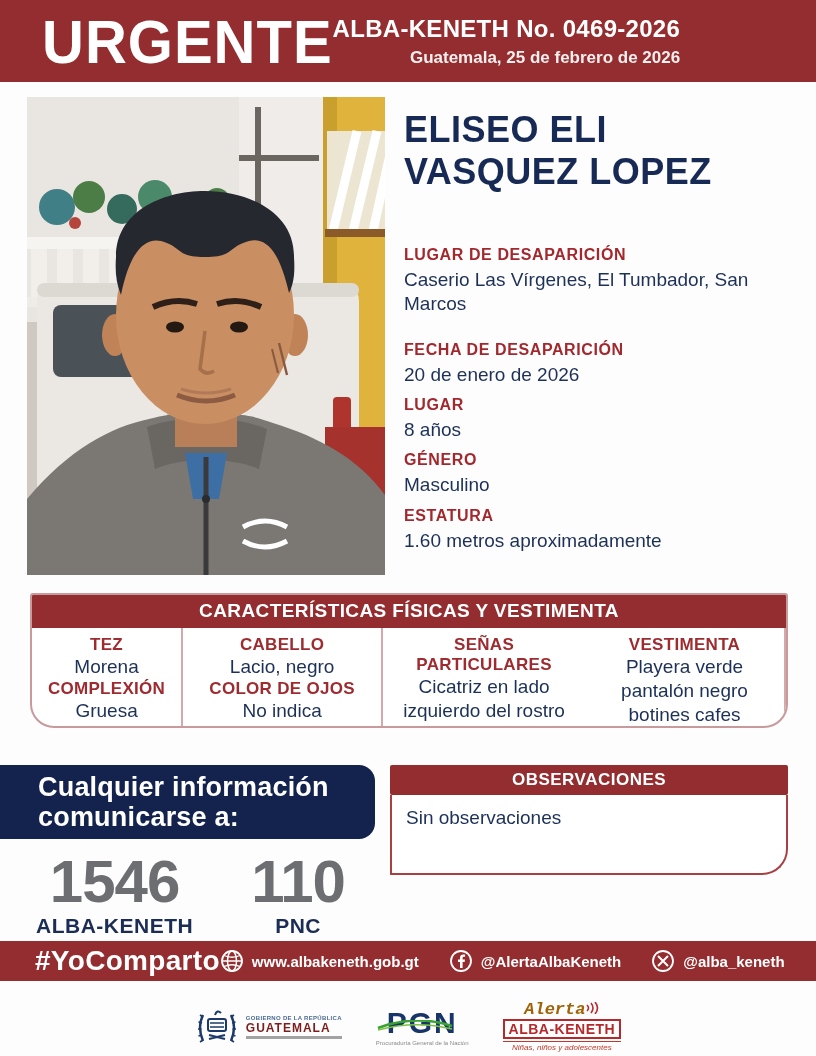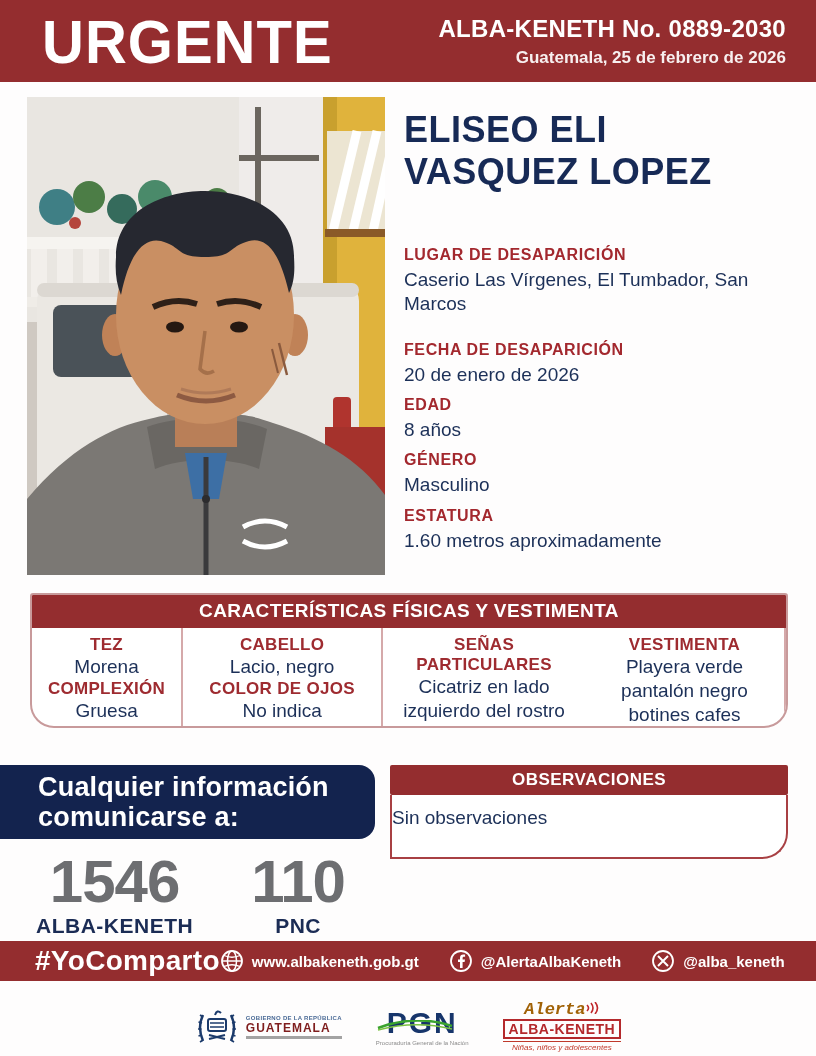--- a/index.html
+++ b/index.html
@@ -2,21 +2,21 @@
 <html><head>
 <meta charset="utf-8">
 <style>
   * { margin:0; padding:0; box-sizing:border-box; }
   html,body { background:#ffffff; }
   body { font-family:"Liberation Sans", sans-serif; }
   .page { position:relative; width:816px; height:1056px; background:#fefdfd; overflow:hidden; margin:0 auto; }
 
   
   .top-bar { position:absolute; left:0; top:0; width:816px; height:82px; background:#942d2f;
-             display:flex; align-items:center; justify-content:space-between; padding:0 30px 0 42px; }
+             display:flex; align-items:center; justify-content:flex-start; padding:0 30px 0 42px; }
   .urgente { color:#fff; font-size:58px; font-weight:900; letter-spacing:1px; transform:scaleY(1.04); }
   .case-block { text-align:right; color:#fff; }
   .case-no { font-size:24px; font-weight:800; letter-spacing:.3px; }
   .case-date { font-size:17px; font-weight:700; margin-top:5px; color:#f7efef; }
 
   
   .photo { position:absolute; left:27px; top:97px; width:358px; height:478px; background:#d9d4ce; overflow:hidden; }
   .photo svg { display:block; width:100%; height:100%; }
 
   
@@ -48,22 +48,22 @@
   .contact-heading { color:#fff; font-size:27px; font-weight:800; line-height:1.12; white-space:pre-line; letter-spacing:.2px; }
   .phones { position:absolute; left:36px; top:852px; display:flex; gap:58px; }
   .phone { text-align:center; }
   .phone-number { color:#6d6e71; font-size:60px; font-weight:900; letter-spacing:-1px; line-height:1; }
   .phone-label { color:#1b2c55; font-size:21px; font-weight:800; letter-spacing:.5px; margin-top:2px; }
 
   
   .obs { position:absolute; left:390px; top:765px; width:398px; }
   .obs-head { height:30px; background:#942d2f; color:#fff; display:flex; align-items:center; justify-content:center;
               font-size:17px; font-weight:800; letter-spacing:.5px; border-radius:2px; }
-  .obs-body { height:64px; background:#fff; border:2px solid #a84043; border-top:none;
-              border-radius:0 0 26px 0; padding:12px 0; }
+  .obs-body { height:80px; background:#fff; border:2px solid #a84043; border-top:none;
+              border-radius:0 0 26px 0; padding:12px 14px; }
   .obs-text { color:#1c3058; font-size:19px; }
 
   
   .footer-bar { position:absolute; left:0; top:941px; width:816px; height:40px; background:#942d2f;
                 display:flex; align-items:center; padding:0 55px 0 35px; }
   .hashtag { color:#fff; font-size:28px; font-weight:900; letter-spacing:.3px; }
   .f-links { display:flex; align-items:center; gap:30px; margin-left:auto; }
   .f-link { display:flex; align-items:center; gap:8px; color:#fff; font-size:15px; font-weight:700; cursor:pointer; }
   .f-ico { width:24px; height:24px; flex:0 0 auto; }
 
@@ -83,21 +83,21 @@
   .al-tag { font-size:8px; font-style:italic; color:#c0392b; border-top:1px solid #c0392b; margin-top:2px; padding-top:1px; }
 </style>
 </head>
 <body>
 
 <div class="page">
 
   <div class="top-bar">
     <div class="urgente">URGENTE</div>
     <div class="case-block">
-      <div class="case-no">ALBA-KENETH No. 0889-2030</div>
+      <div class="case-no">ALBA-KENETH No. 0469-2026</div>
       <div class="case-date">Guatemala, 25 de febrero de 2026</div>
     </div>
   </div>
 
   <div class="photo">
     <svg viewBox="0 0 358 478" preserveAspectRatio="none">
       <rect x="0" y="0" width="358" height="478" fill="#cfc9c2"></rect>
 
       <rect x="0" y="0" width="212" height="225" fill="#e9e6e1"></rect>
       <rect x="0" y="140" width="212" height="12" fill="#f6f4f0"></rect>
@@ -184,21 +184,21 @@
 
     <div class="detail">
       <div class="d-label">LUGAR DE DESAPARICIÓN</div>
       <div class="d-value">Caserio Las Vírgenes, El Tumbador, San Marcos</div>
     </div>
     <div class="detail tight">
       <div class="d-label">FECHA DE DESAPARICIÓN</div>
       <div class="d-value">20 de enero de 2026</div>
     </div>
     <div class="detail tight">
-      <div class="d-label">EDAD</div>
+      <div class="d-label">LUGAR</div>
       <div class="d-value">8 años</div>
     </div>
     <div class="detail tight">
       <div class="d-label">GÉNERO</div>
       <div class="d-value">Masculino</div>
     </div>
     <div class="detail tight">
       <div class="d-label">ESTATURA</div>
       <div class="d-value">1.60 metros aproximadamente</div>
     </div>

